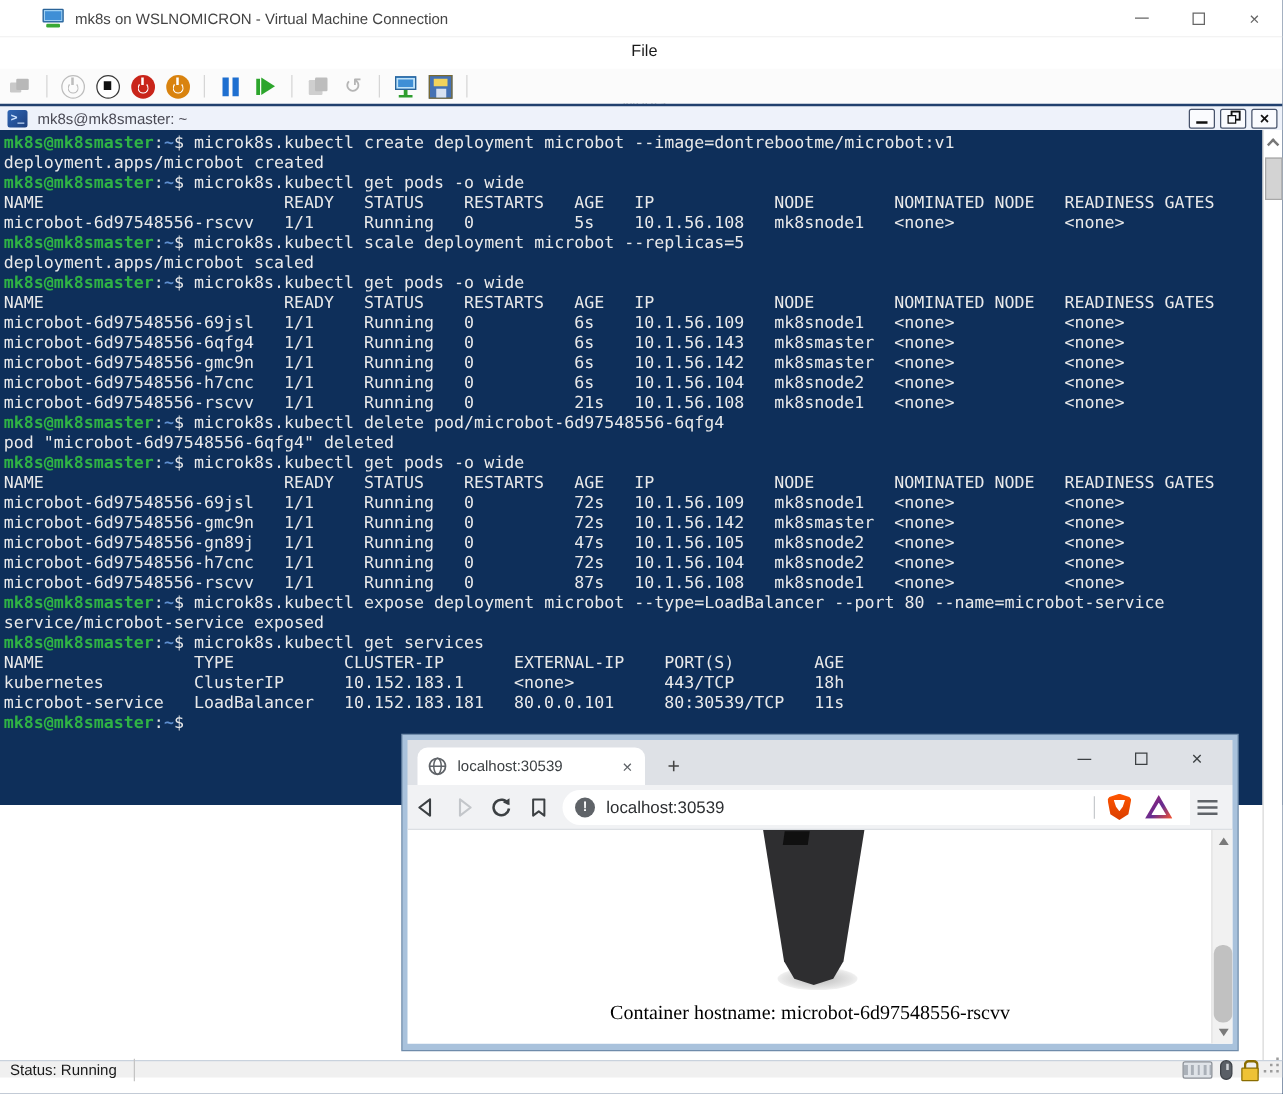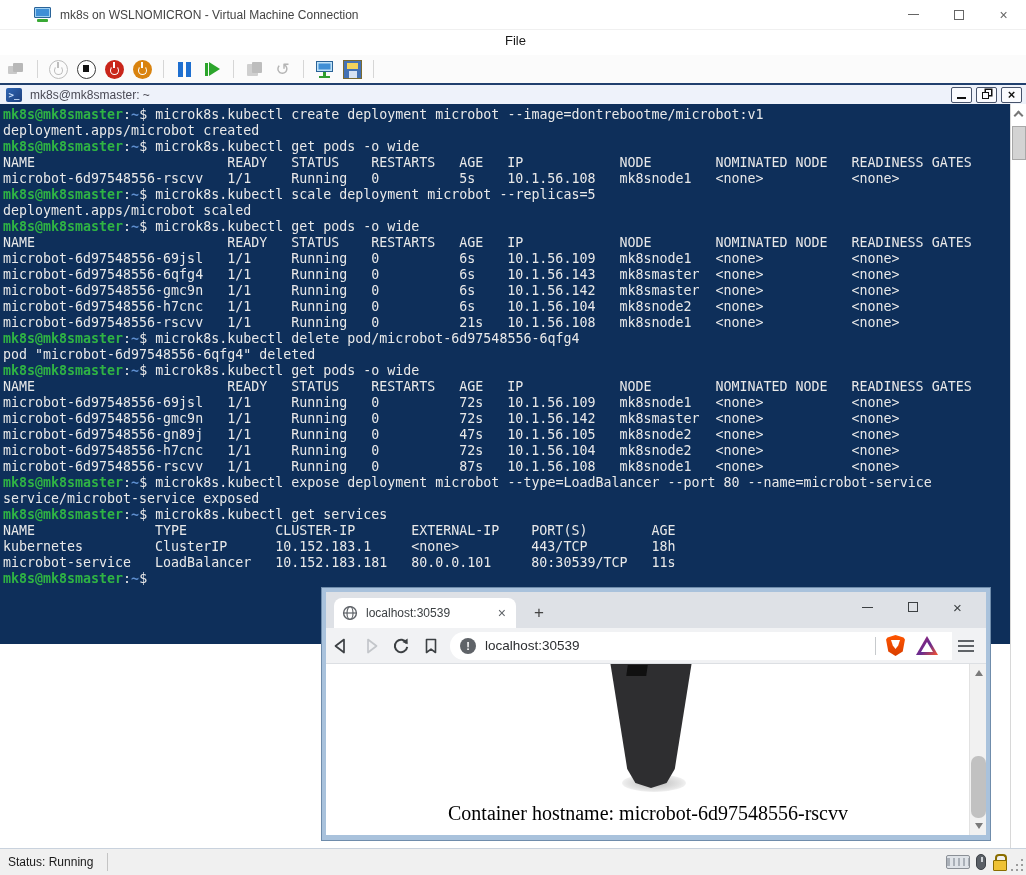--- a/index.html
+++ b/index.html
@@ -85,21 +85,21 @@
     font-size:13.3px; line-height:16px; color:#e9e9e9; white-space:pre; }
   .tline { height:16px; }
   .c-user { color:#2fb344; font-weight:bold; }
   .c-path { color:#5e8fd0; font-weight:bold; }
   .term-scroll { position:absolute; right:0; top:0; width:16px; height:744px; background:#ffffff; border-left:1px solid #d8d8d8; }
   .term-up { position:absolute; left:4px; top:8px; width:7px; height:7px; border-left:2px solid #777; border-top:2px solid #777;
     transform:rotate(45deg); }
   .term-thumb { position:absolute; left:1px; top:22px; width:14px; height:34px; background:#d3d3d3; border:1px solid #a8a8a8; }
 
   
-  .statusbar { position:absolute; left:0; top:848px; width:1026px; height:27px; background:#f0f0f0;
+  .statusbar { position:absolute; left:0; top:848px; width:1026px; height:14px; background:#f0f0f0;
     border-top:1px solid #c9d2dd; display:flex; align-items:center; }
   .status-text { font-size:12px; color:#1a1a1a; margin-left:8px; }
   .status-div { width:1px; height:18px; background:#c4c4c4; margin-left:14px; }
   .status-icons { margin-left:auto; display:flex; align-items:center; gap:6px; margin-right:20px; }
   .ico-kbd { width:24px; height:14px; background:#dfe3e8; border:1px solid #8a8f96; border-radius:2px;
     background-image:repeating-linear-gradient(90deg,#aab0b8 0 2px,transparent 2px 5px);
     background-size:22px 8px; background-position:1px 2px; background-repeat:repeat-x; }
   .ico-mouse { width:10px; height:16px; background:#5a5f66; border:1px solid #3e4248; border-radius:5px; position:relative; }
   .ico-mouse::after { content:""; position:absolute; left:4px; top:2px; width:2px; height:5px; background:#cfd3d8; }
   .ico-lock { width:14px; height:16px; position:relative; }
@@ -147,21 +147,21 @@
     border-bottom:2px solid #5f6368; position:relative; }
   .hamburger::after { content:""; position:absolute; left:0; top:3px; width:16px; height:2px; background:#5f6368; }
 
   .bcontent { position:relative; width:660px; height:171px; background:#fff; overflow:hidden; }
   .leg-shadow { position:absolute; left:296px; top:110px; width:64px; height:18px; border-radius:50%;
     background:radial-gradient(ellipse at center, #b9b9b9 0%, #e6e6e6 60%, #fff 85%); }
   .robot-leg { position:absolute; left:284px; top:-3px; width:82px; height:127px; background:#2e2e30;
     clip-path:polygon(0 0, 100% 0, 79% 85%, 69% 96%, 50% 100%, 31% 96%, 21% 85%); }
   .leg-notch { position:absolute; left:301px; top:1px; width:20px; height:11px; background:#101010; transform:skewX(-8deg); }
   .page-caption { position:absolute; left:0; top:138px; width:644px; text-align:center;
-    font-family:"Liberation Serif","DejaVu Serif",serif; font-size:20px; color:#000; }
+    font-family:"Liberation Serif","DejaVu Serif",serif; font-size:16px; color:#000; }
   .bscroll { position:absolute; right:0; top:0; width:17px; height:171px; background:#f1f1f1; border-left:1px solid #e2e2e2; }
   .bs-up { position:absolute; left:4.5px; top:6px; width:0; height:0;
     border-left:4px solid transparent; border-right:4px solid transparent; border-bottom:6px solid #7a7a7a; }
   .bs-down { position:absolute; left:4.5px; bottom:6px; width:0; height:0;
     border-left:4px solid transparent; border-right:4px solid transparent; border-top:6px solid #7a7a7a; }
   .bs-thumb { position:absolute; left:1px; top:92px; width:15px; height:62px; background:#c1c1c1; border-radius:7px; }
 
   svg { display:block; }
 </style>
 </head>

